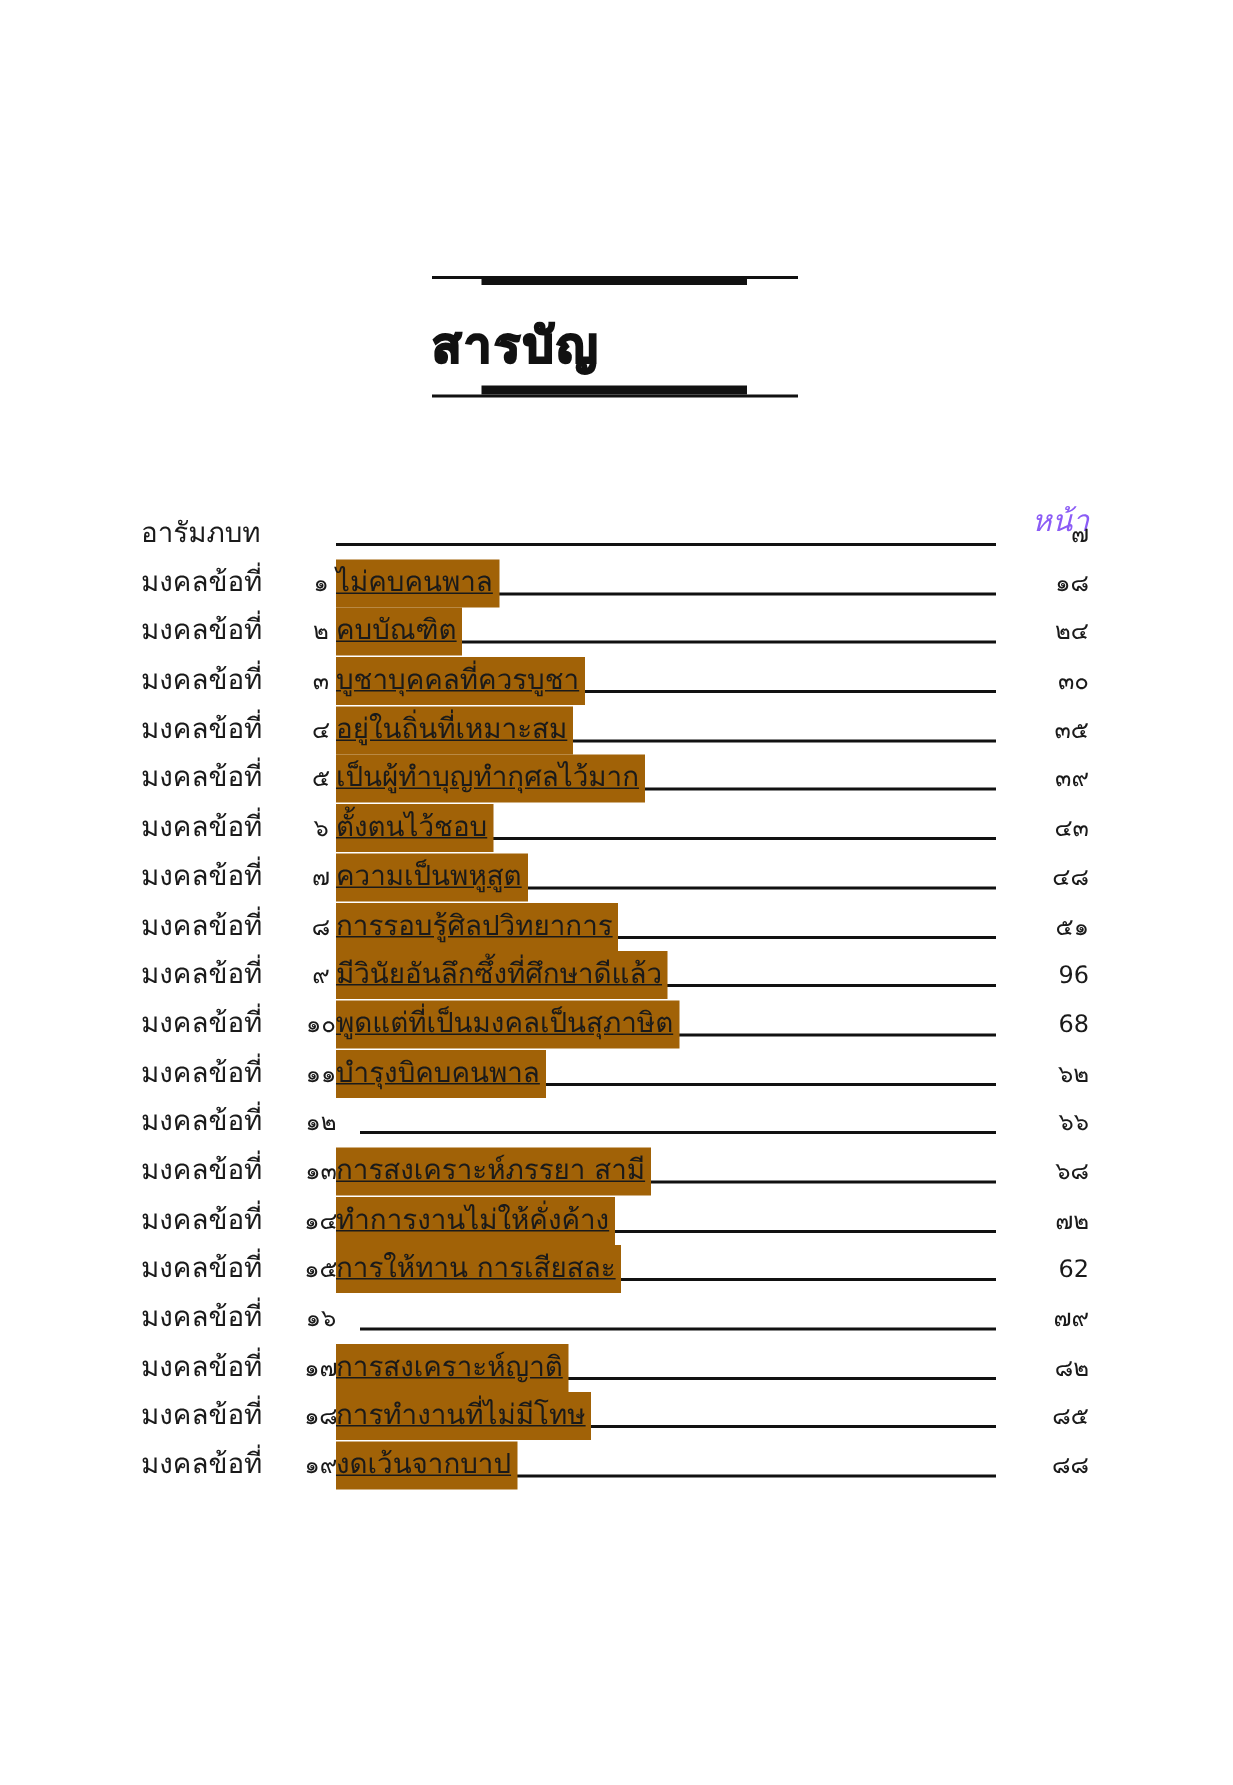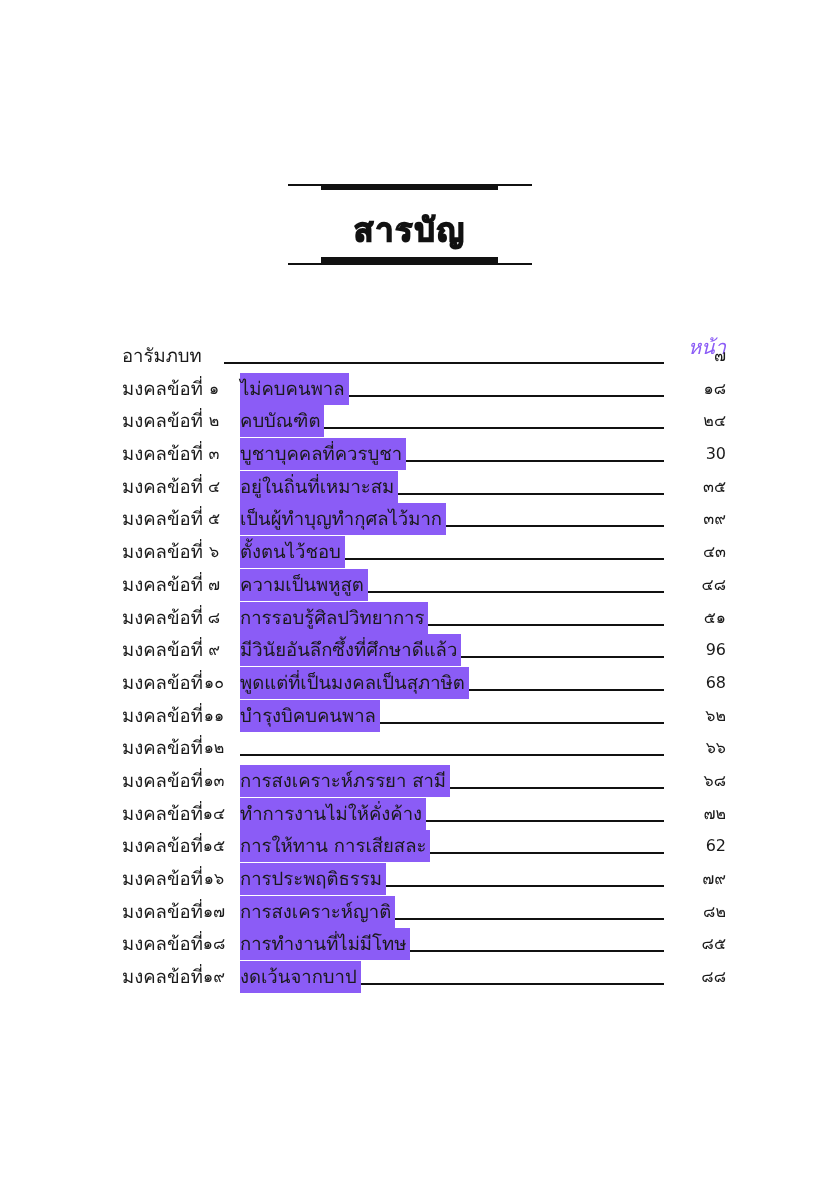--- a/index.html
+++ b/index.html
@@ -4,33 +4,33 @@
 <style>
   html, body { margin: 0; padding: 0; }
   body {
     width: 822px; height: 1190px; background: #ffffff; position: relative; overflow: hidden;
     font-family: "DejaVu Sans", sans-serif; color: #1a1a1a;
   }
   .title-block { position: absolute; left: 288px; top: 182px; width: 244px; height: 84px; }
   .rule-thin { position: absolute; left: 0; width: 244px; height: 2px; background: #111; }
   .rule-thick { position: absolute; left: 33px; width: 177px; height: 6px; background: #111; }
   .title-text {
-    position: absolute; left: 0; top: 22px; width: 244px; text-align: center;
+    position: absolute; left: 0; top: 22px; width: 244px; text-align: left;
     font-family: "DejaVu Serif", serif; font-size: 32px; font-weight: bold;
     color: #fff; -webkit-text-stroke: 1.6px #111; letter-spacing: 2px;
   }
   .page-header {
     position: absolute; right: 96px; top: 303px; font-size: 20px; font-style: italic;
     font-family: "DejaVu Serif", serif; color: #8b5cf6; margin-top: 28px;
   }
   .toc { position: absolute; left: 94px; top: 340px; width: 640px; }
   .row { position: relative; height: 32.7px; font-size: 18.5px; line-height: 32px; }
-  .row .prefix { position: absolute; left: 0; top: 0; white-space: nowrap; margin-left: 28px; }
+  .row .prefix { position: absolute; left: 0; top: 0; white-space: nowrap; }
   .row .num { position: absolute; left: 98px; top: 0; width: 44px; text-align: center; font-size: 16px; }
-  .row .title { position: absolute; left: 146px; top: 0; white-space: nowrap; background: #8b5cf6; padding-right: 4px; }
+  .row .title { position: absolute; left: 130px; top: 0; white-space: nowrap; background: #a16207; padding-right: 4px; text-decoration: underline; }
   .row .leader { position: absolute; left: 146px; right: 70px; top: 22px; height: 2px; background: #111; }
   .row .page { position: absolute; right: 8px; top: 0; font-size: 16px; text-align: right; width: 50px; }
   .row.intro .leader { left: 130px; }
 </style>
 </head>
 <body>
 
 <div class="title-block">
   <div class="rule-thin" style="top:2px"></div>
   <div class="rule-thick" style="top:2px"></div>
@@ -60,21 +60,21 @@
       <span class="num">๒</span>
       <span class="leader"></span>
       <span class="title">คบบัณฑิต</span>
       <span class="page">๒๔</span>
     </div>
     <div class="row">
       <span class="prefix">มงคลข้อที่</span>
       <span class="num">๓</span>
       <span class="leader"></span>
       <span class="title">บูชาบุคคลที่ควรบูชา</span>
-      <span class="page">30</span>
+      <span class="page">๓๐</span>
     </div>
     <div class="row">
       <span class="prefix">มงคลข้อที่</span>
       <span class="num">๔</span>
       <span class="leader"></span>
       <span class="title">อยู่ในถิ่นที่เหมาะสม</span>
       <span class="page">๓๕</span>
     </div>
     <div class="row">
       <span class="prefix">มงคลข้อที่</span>
@@ -149,21 +149,20 @@
       <span class="prefix">มงคลข้อที่</span>
       <span class="num">๑๕</span>
       <span class="leader"></span>
       <span class="title">การให้ทาน การเสียสละ</span>
       <span class="page">62</span>
     </div>
     <div class="row">
       <span class="prefix">มงคลข้อที่</span>
       <span class="num">๑๖</span>
       <span class="leader"></span>
-      <span class="title">การประพฤติธรรม</span>
       <span class="page">๗๙</span>
     </div>
     <div class="row">
       <span class="prefix">มงคลข้อที่</span>
       <span class="num">๑๗</span>
       <span class="leader"></span>
       <span class="title">การสงเคราะห์ญาติ</span>
       <span class="page">๘๒</span>
     </div>
     <div class="row">

